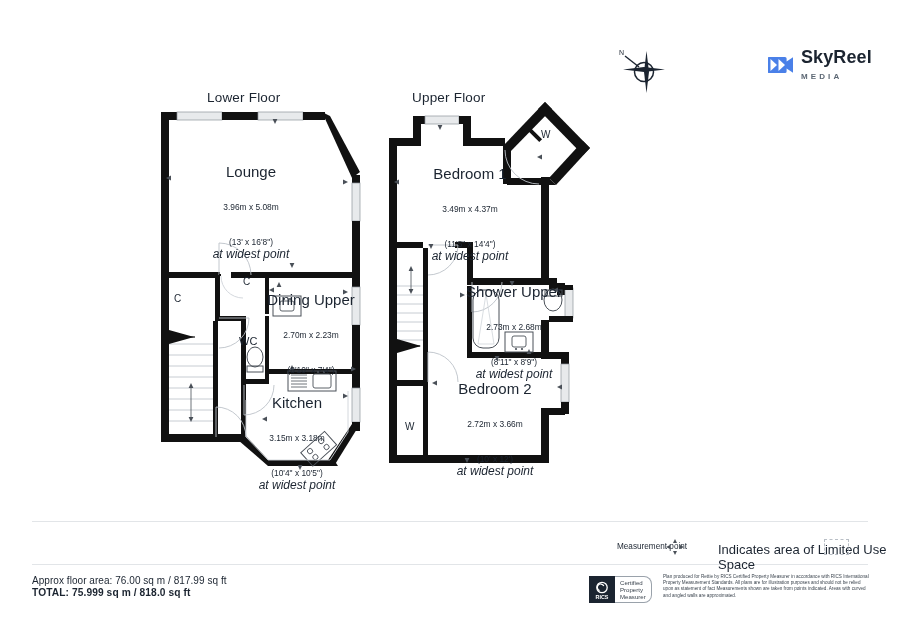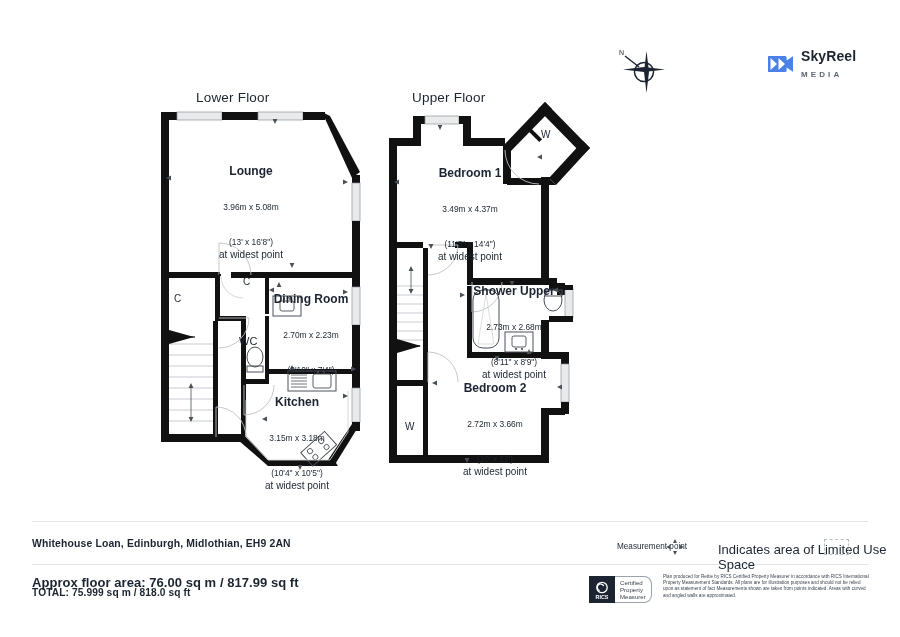--- a/index.html
+++ b/index.html
@@ -6,36 +6,36 @@
   body{
     width:900px;height:637px;position:relative;overflow:hidden;
     font-family:"Liberation Sans", sans-serif;
     color:#1b2430;
   }
   .stage{position:absolute;inset:0;}
   
   #brand{position:absolute;left:768px;top:48px;display:flex;align-items:center;gap:7px;}
   #brand .mark{width:26px;height:24px;position:relative;}
   #brand .brandtext{line-height:1;}
-  #brand .bname{font-size:14px;font-weight:700;letter-spacing:.1px;color:#1b2430;}
+  #brand .bname{font-size:18px;font-weight:700;letter-spacing:.1px;color:#1b2430;}
   #brand .bsub{font-size:8px;font-weight:700;letter-spacing:3.1px;color:#5d6874;text-align:right;margin-top:10px;}
   
   #compass{position:absolute;left:613px;top:44px;width:60px;height:52px;}
   
   .floor-title{position:absolute;font-size:13.5px;color:#1b2430;letter-spacing:.2px;}
   
   .roomlabel{position:absolute;text-align:center;line-height:11.6px;color:#1b2430;white-space:nowrap;}
-  .roomlabel .rn{font-size:12px;display:block;margin-bottom:1.5px;font-weight:bold;}
+  .roomlabel .rn{font-size:15px;display:block;margin-bottom:1.5px;}
   .roomlabel .rd{font-size:8.4px;display:block;margin-top:24px;}
-  .roomlabel .rw{font-size:10px;display:block;}
+  .roomlabel .rw{font-size:12px;display:block;font-style:italic;}
   .cupboard{position:absolute;font-size:10px;color:#1b2430;}
   
   #addr{position:absolute;left:32px;top:538px;font-size:10.4px;font-weight:700;letter-spacing:.15px;color:#1b2430;}
   .rule{position:absolute;background:#e2e5e8;height:1px;}
-  #approx{position:absolute;left:32px;top:575px;font-size:13px;font-weight:700;color:#1b2430;letter-spacing:.05px;}
+  #approx{position:absolute;left:32px;top:575px;font-size:10px;font-weight:400;color:#1b2430;letter-spacing:.05px;}
   #total{position:absolute;left:32px;top:587px;font-size:10.2px;font-weight:700;color:#1b2430;letter-spacing:.1px;}
   #mp-label{position:absolute;left:589px;top:542px;font-size:8.2px;color:#1b2430;padding-left:28px;}
   #mp-glyph{position:absolute;left:665px;top:538px;width:20px;height:18px;}
   #lus-label{position:absolute;left:718px;top:542px;font-size:13px;color:#1b2430;}
   #lus-box{position:absolute;left:824px;top:539px;width:23px;height:14px;border:1px dashed #b9bfc6;}
   #rics{position:absolute;left:589px;top:576px;display:flex;align-items:stretch;height:27px;}
   #rics .rbadge{width:26px;height:27px;background:#1b2430;display:flex;flex-direction:column;align-items:center;justify-content:center;color:#fff;}
   #rics .rtext{border:1px solid #9aa2ab;border-left:none;padding:2.5px 5px 2px 5px;font-size:6.1px;line-height:7.3px;color:#3b444e;border-radius:0 8px 8px 0;display:flex;flex-direction:column;justify-content:center;}
   #disclaimer{position:absolute;left:663px;top:574px;width:208px;font-size:4.6px;line-height:6.2px;color:#3b444e;letter-spacing:.02px;}
   svg{display:block;}
@@ -65,21 +65,21 @@
       <circle cx="31" cy="28" r="9.5" fill="none" stroke="#1b2430" stroke-width="1.5"></circle>
       <path d="M31 28 L33.5 7 L36 28 Z" fill="#1b2430"></path>
       <path d="M31 28 L33.5 49 L36 28 Z" fill="#1b2430"></path>
       <path d="M31 28 L10 25.5 L31 23 Z" fill="#1b2430"></path>
       <path d="M31 28 L52 25.5 L31 23 Z" fill="#1b2430"></path>
       <line x1="26" y1="23" x2="12" y2="12" stroke="#1b2430" stroke-width="1.4"></line>
       <text x="6" y="11" font-family="Liberation Sans, sans-serif" font-size="7" fill="#1b2430">N</text>
     </svg>
   </div>
 
-  <div class="floor-title" style="left:196px;top:90px;">Lower Floor</div>
+  <div class="floor-title" style="left:207px;top:90px;">Lower Floor</div>
   <div class="floor-title" style="left:412px;top:90px;">Upper Floor</div>
 
   <svg class="plan-svg" width="900" height="637">
     <g>
 
       <rect x="161" y="112" width="8" height="330" fill="#111"></rect>
 
       <rect x="161" y="112" width="16" height="8" fill="#111"></rect>
       <rect x="177" y="112" width="45" height="8" fill="#e8eaec" stroke="#8d949c" stroke-width="0.7"></rect>
       <rect x="222" y="112" width="36" height="8" fill="#111"></rect>
@@ -296,21 +296,21 @@
   </svg>
 
   <div class="roomlabel" style="left:196px;top:166px;width:110px;">
     <span class="rn">Lounge</span>
     <span class="rd">3.96m x 5.08m</span>
     <span class="rd">(13' x 16'8")</span>
     <span class="rw">at widest point</span>
   </div>
 
   <div class="roomlabel" style="left:256px;top:294px;width:110px;">
-    <span class="rn">Dining Room</span>
+    <span class="rn">Dining Upper</span>
     <span class="rd">2.70m x 2.23m</span>
     <span class="rd">(8'10" x 7'4")</span>
   </div>
 
   <div class="roomlabel" style="left:242px;top:397px;width:110px;">
     <span class="rn">Kitchen</span>
     <span class="rd">3.15m x 3.18m</span>
     <span class="rd">(10'4" x 10'5")</span>
     <span class="rw">at widest point</span>
   </div>
@@ -337,21 +337,20 @@
     <span class="rn">Bedroom 2</span>
     <span class="rd">2.72m x 3.66m</span>
     <span class="rd">(10' x 12')</span>
     <span class="rw">at widest point</span>
   </div>
 
   <div class="cupboard" style="left:541px;top:129px;">W</div>
   <div class="cupboard" style="left:405px;top:421px;">W</div>
 
   <div class="rule" style="left:32px;top:521px;width:836px;"></div>
-  <div id="addr">Whitehouse Loan, Edinburgh, Midlothian, EH9 2AN</div>
   <div class="rule" style="left:32px;top:564px;width:836px;"></div>
   <div id="approx">Approx floor area: 76.00 sq m / 817.99 sq ft</div>
   <div id="total">TOTAL: 75.999 sq m / 818.0 sq ft</div>
 
   <div id="mp-label">Measurement point</div>
   <div id="mp-glyph">
     <svg width="20" height="18" viewBox="0 0 20 18">
       <path d="M10 1 l-2 4 h4 Z" fill="#4a5058"></path>
       <path d="M10 17 l-2 -4 h4 Z" fill="#4a5058"></path>
       <path d="M1 9 l4 -2 v4 Z" fill="#4a5058"></path>

